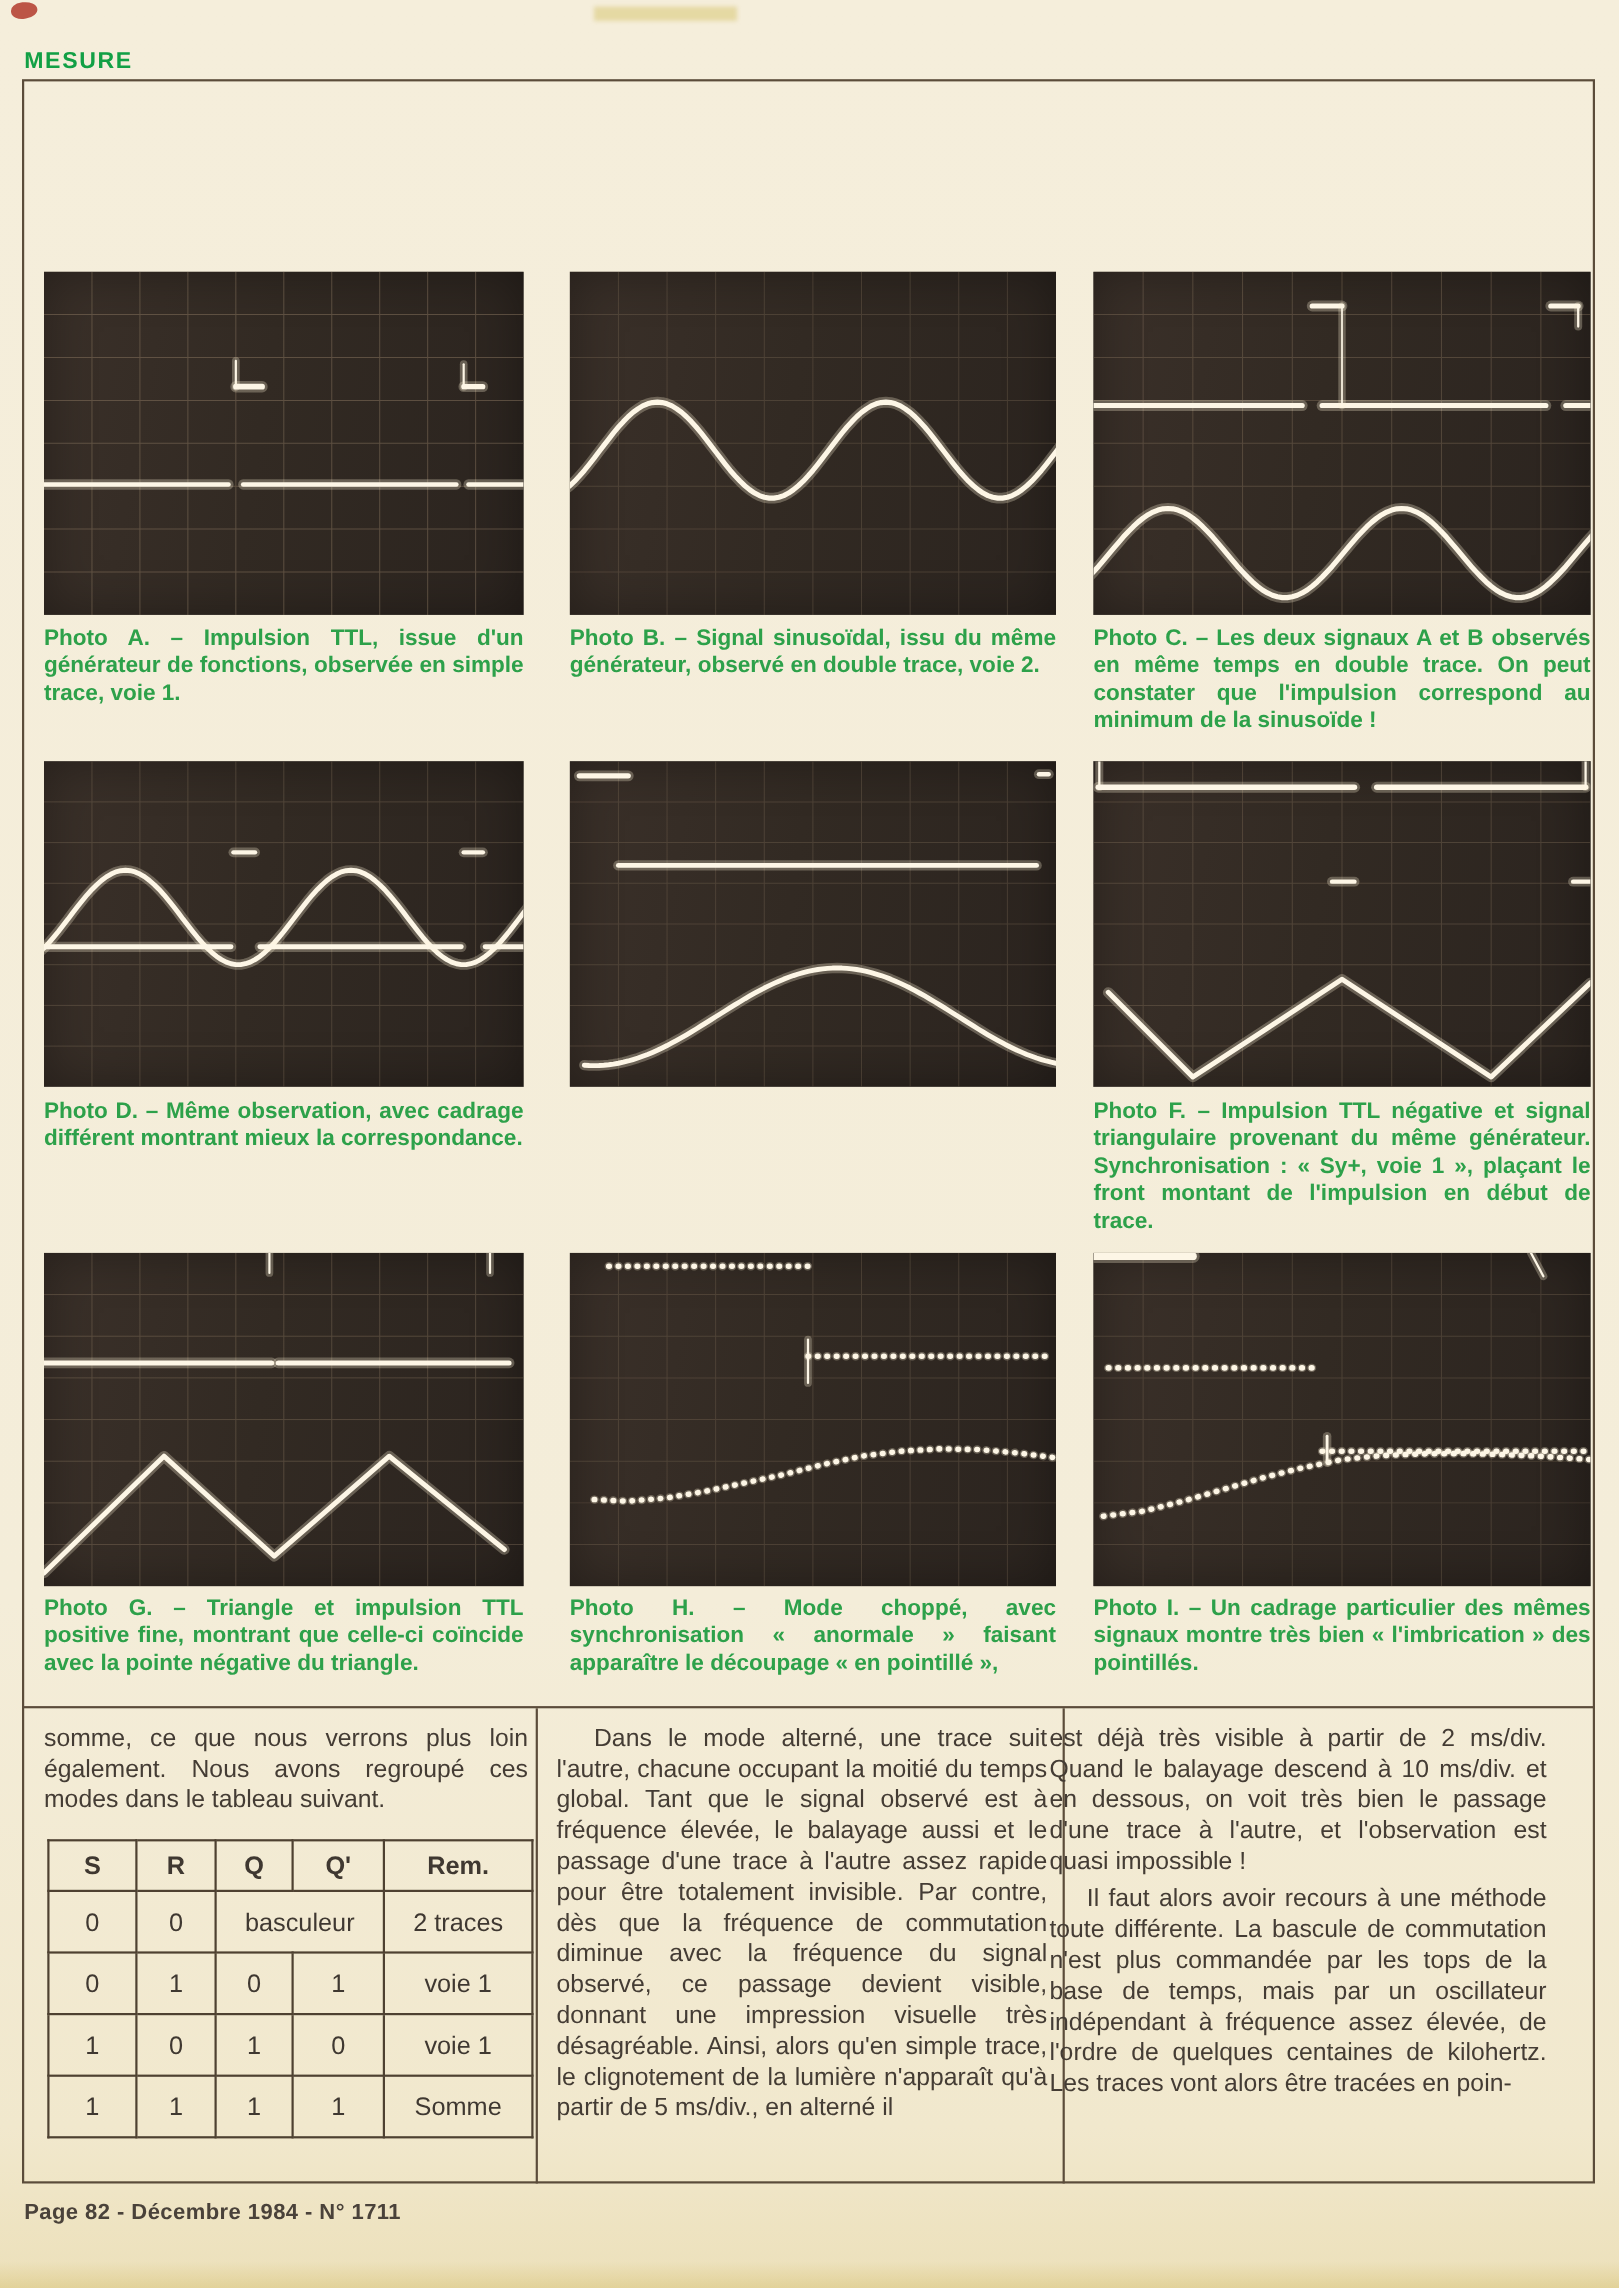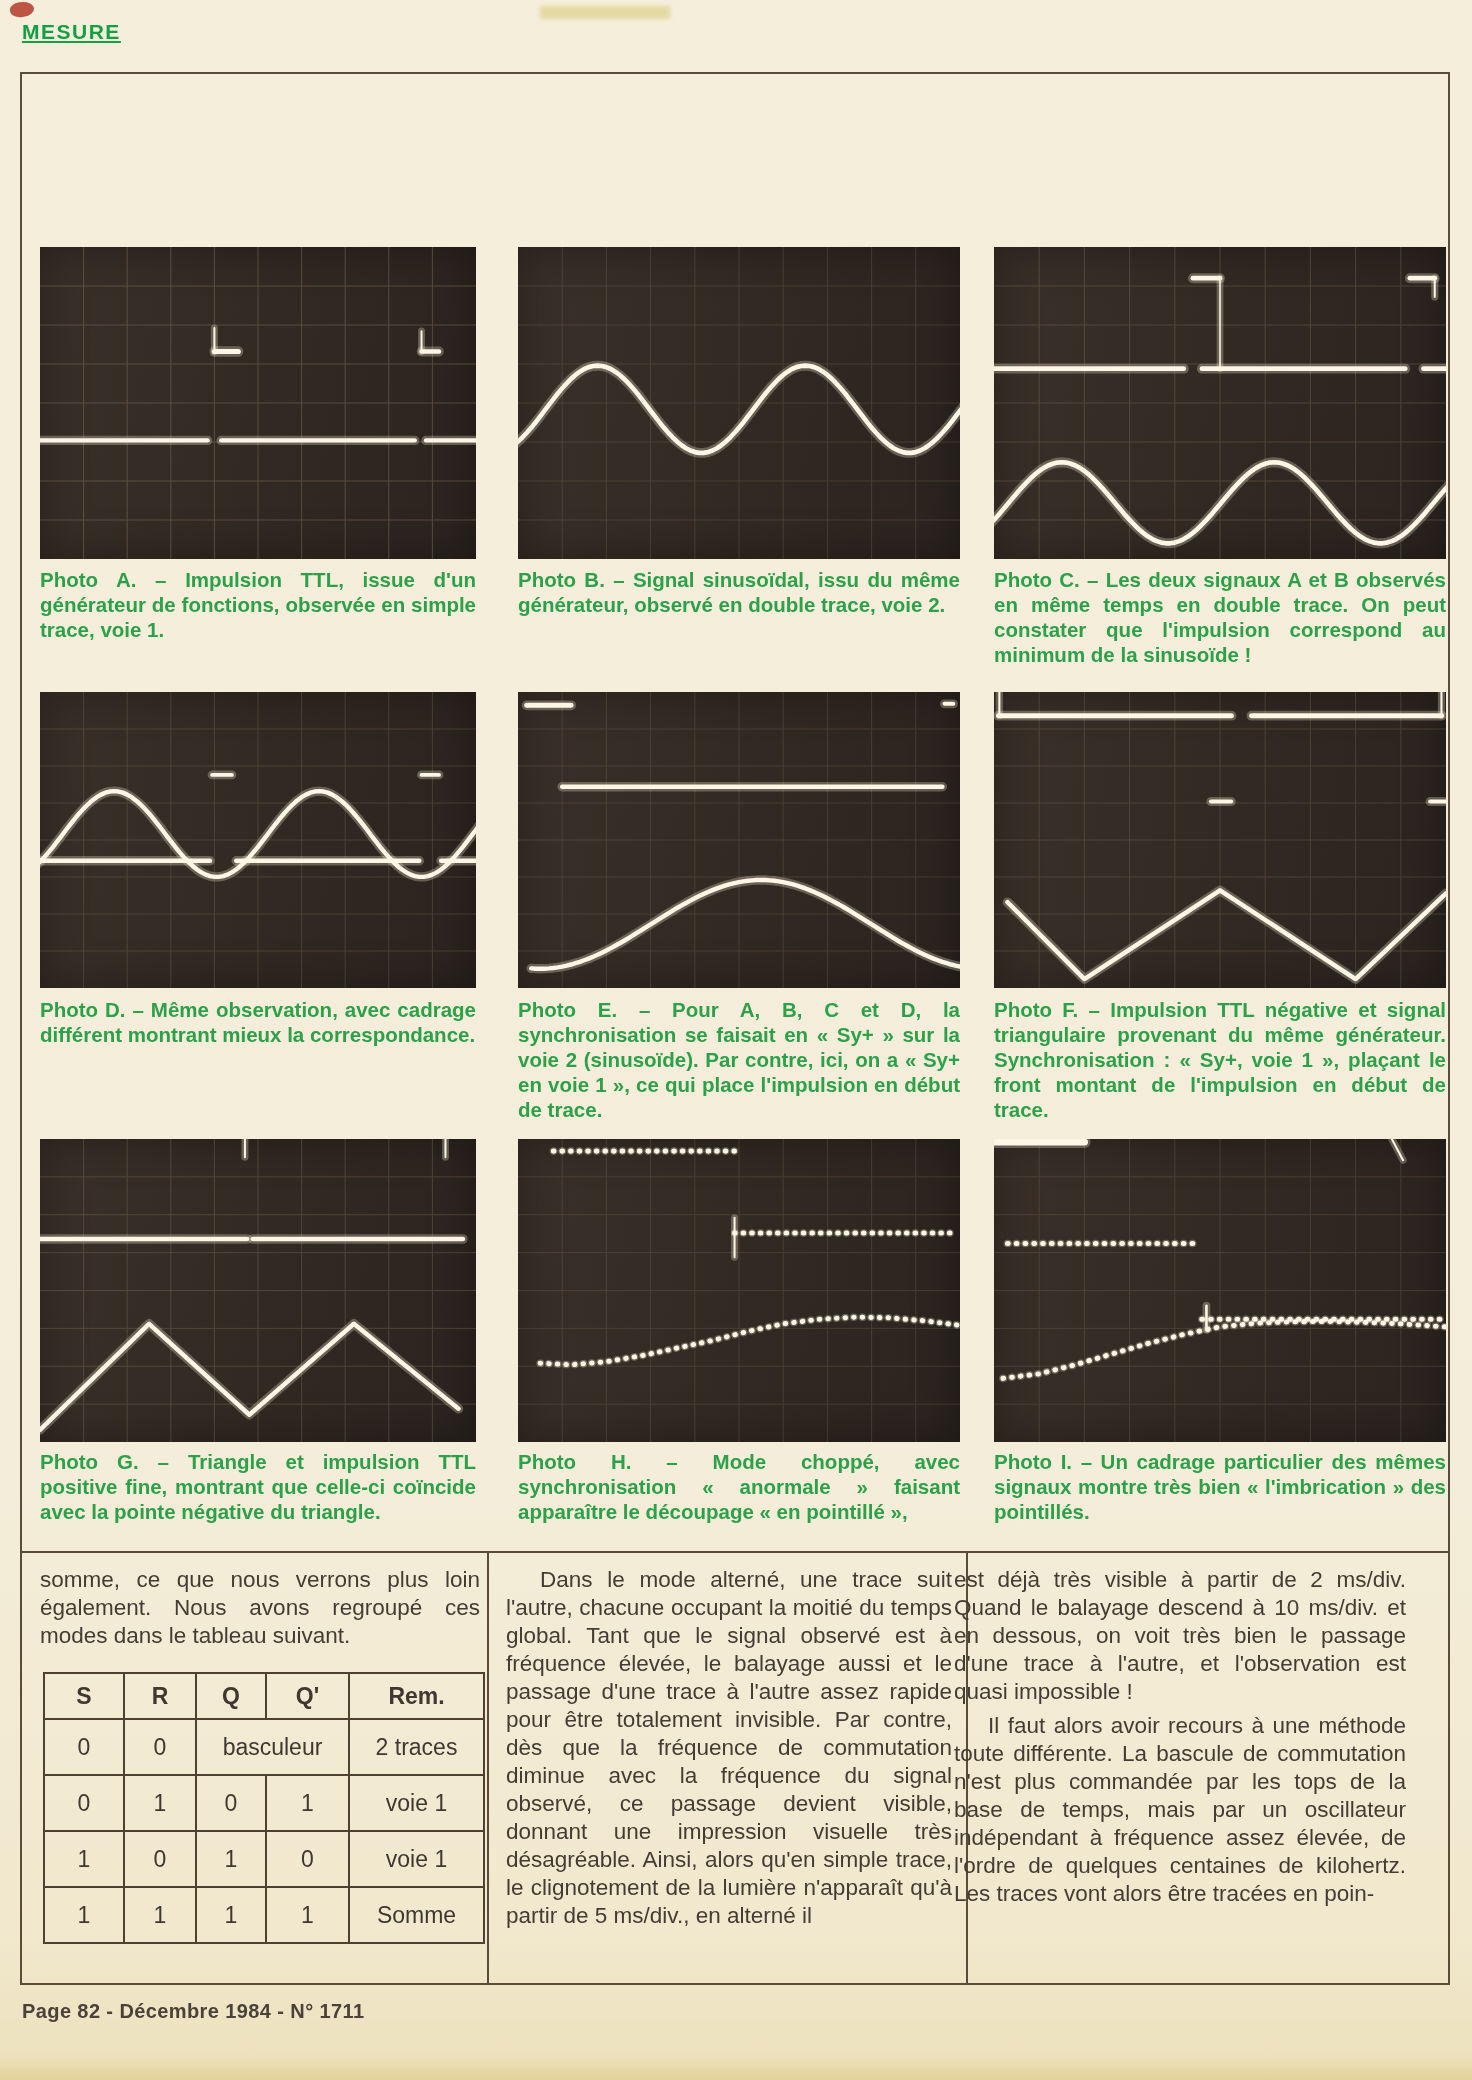--- a/index.html
+++ b/index.html
@@ -3,22 +3,22 @@
 <meta charset="utf-8">
 <style>
   html,body{margin:0;padding:0;background:#d8d0bd;}
   .page{position:relative;width:1472px;height:2080px;margin:0 auto;overflow:hidden;
         background:linear-gradient(180deg,#f5eedb 0%,#f4edd9 70%,#f1e8cd 93%,#ece0ba 100%);
         font-family:"Liberation Sans", sans-serif;}
   .red-mark{position:absolute;left:10px;top:2px;width:24px;height:15px;background:#b2392c;
         border-radius:45% 55% 50% 50%;opacity:.85;transform:rotate(-8deg);}
   .ghost{position:absolute;left:540px;top:6px;width:130px;height:13px;background:rgba(210,190,95,.45);
         filter:blur(2px);}
-  .section-tag{position:absolute;left:22px;top:20px;font-size:21px;font-weight:bold;
-        letter-spacing:1.5px;color:#12a045;text-decoration:underline;}
+  .section-tag{position:absolute;left:22px;top:44px;font-size:21px;font-weight:bold;
+        letter-spacing:1.5px;color:#12a045;}
   .frame{position:absolute;left:20px;top:72px;width:1430px;height:1913px;
         border:2px solid #5b4c3a;box-sizing:border-box;}
   .scope{position:absolute;overflow:hidden;background:linear-gradient(100deg,#3a3029 0%,#322a23 45%,#2b241f 100%);
         box-shadow:inset 0 0 45px rgba(0,0,0,.35);}
   .scope svg{position:absolute;left:0;top:0;width:100%;height:100%;}
   .caption{position:absolute;font-size:20.5px;line-height:25px;font-weight:bold;color:#2da14a;
         text-align:justify;}
   .rule-h{position:absolute;left:20px;top:1551px;width:1430px;height:2px;background:#5b4c3a;}
   .rule-v{position:absolute;top:1553px;height:432px;width:2px;background:#5b4c3a;}
   .v1{left:487px;} .v2{left:966px;}
@@ -248,21 +248,20 @@
         <path d="M209.8,111.0 L229.4,111.0" fill="none" stroke="rgba(255,243,214,0.28)" stroke-width="9" stroke-linecap="round" stroke-linejoin="round"></path>
         <path d="M209.8,111.0 L229.4,111.0" fill="none" stroke="#fdf6e6" stroke-width="4" stroke-linecap="round" stroke-linejoin="round"></path>
         <path d="M421.7,111.0 L437.0,111.0" fill="none" stroke="rgba(255,243,214,0.28)" stroke-width="9" stroke-linecap="round" stroke-linejoin="round"></path>
         <path d="M421.7,111.0 L437.0,111.0" fill="none" stroke="#fdf6e6" stroke-width="4" stroke-linecap="round" stroke-linejoin="round"></path>
         <path d="M13.1,213.0 L87.4,291.0 L218.5,201.0 L349.6,291.0 L437.0,204.0" fill="none" stroke="rgba(255,243,214,0.28)" stroke-width="9.5" stroke-linecap="round" stroke-linejoin="round"></path>
         <path d="M13.1,213.0 L87.4,291.0 L218.5,201.0 L349.6,291.0 L437.0,204.0" fill="none" stroke="#fdf6e6" stroke-width="4.5" stroke-linecap="round" stroke-linejoin="round"></path>
       </svg>
     </div>
 
   <div class="caption" style="left:40px;top:997px;width:436px">Photo D. – Même observation, avec cadrage différent montrant mieux la correspondance.</div>
-  <div class="caption" style="left:518px;top:997px;width:442px">Photo E. – Pour A, B, C et D, la synchronisation se faisait en « Sy+ » sur la voie 2 (sinusoïde). Par contre, ici, on a « Sy+ en voie 1 », ce qui place l'impulsion en début de trace.</div>
   <div class="caption" style="left:994px;top:997px;width:452px">Photo F. – Impulsion TTL négative et signal triangulaire provenant du même générateur. Synchronisation : « Sy+, voie 1 », plaçant le front montant de l'impulsion en début de trace.</div>
 
   <div class="scope" style="left:40px;top:1139px;width:436px;height:303px">
       <svg viewBox="0 0 437 300" preserveAspectRatio="none">
         <g stroke="#8a7760" stroke-width="0.9" opacity="0.4">
           <line x1="43.7" x2="43.7" y1="0" y2="300"></line>
           <line x1="87.4" x2="87.4" y1="0" y2="300"></line>
           <line x1="131.10000000000002" x2="131.10000000000002" y1="0" y2="300"></line>
           <line x1="174.8" x2="174.8" y1="0" y2="300"></line>
           <line x1="218.5" x2="218.5" y1="0" y2="300"></line>

